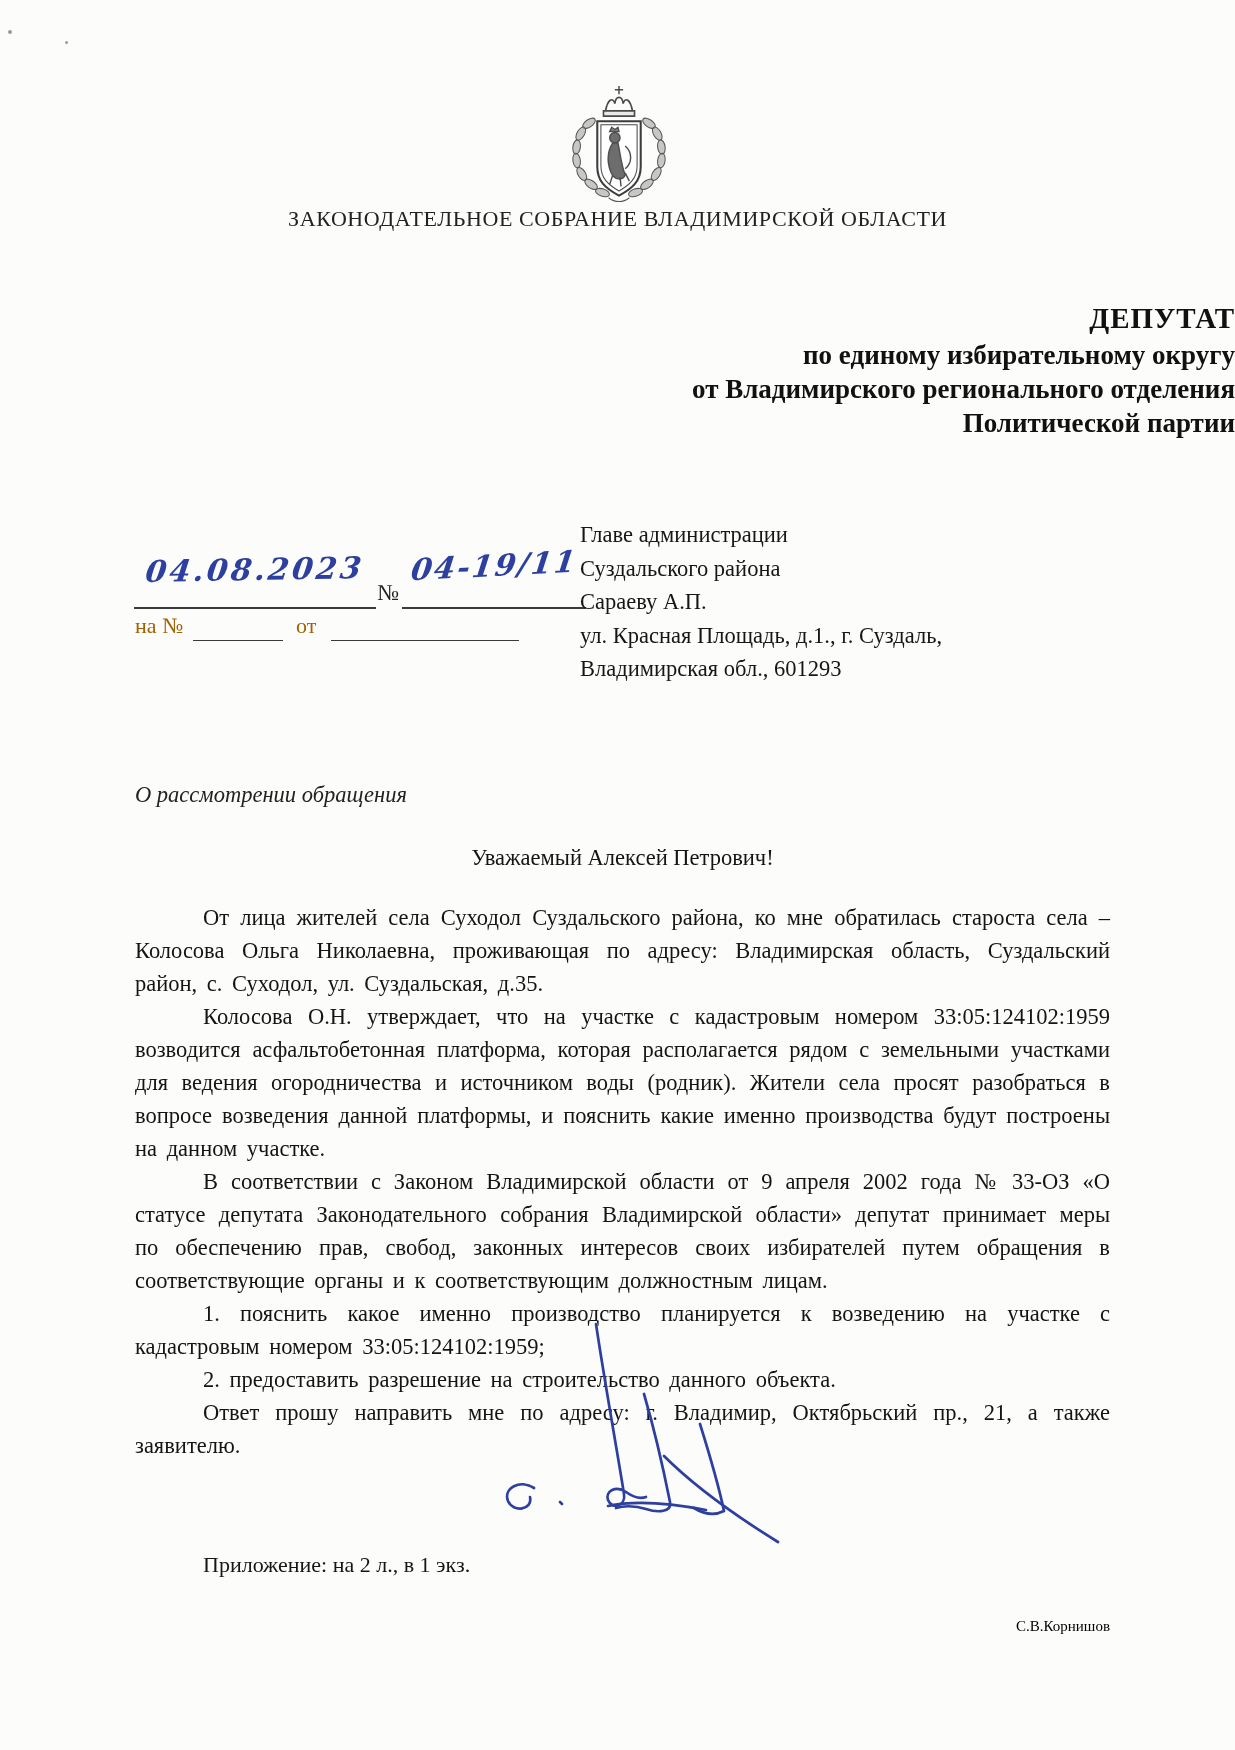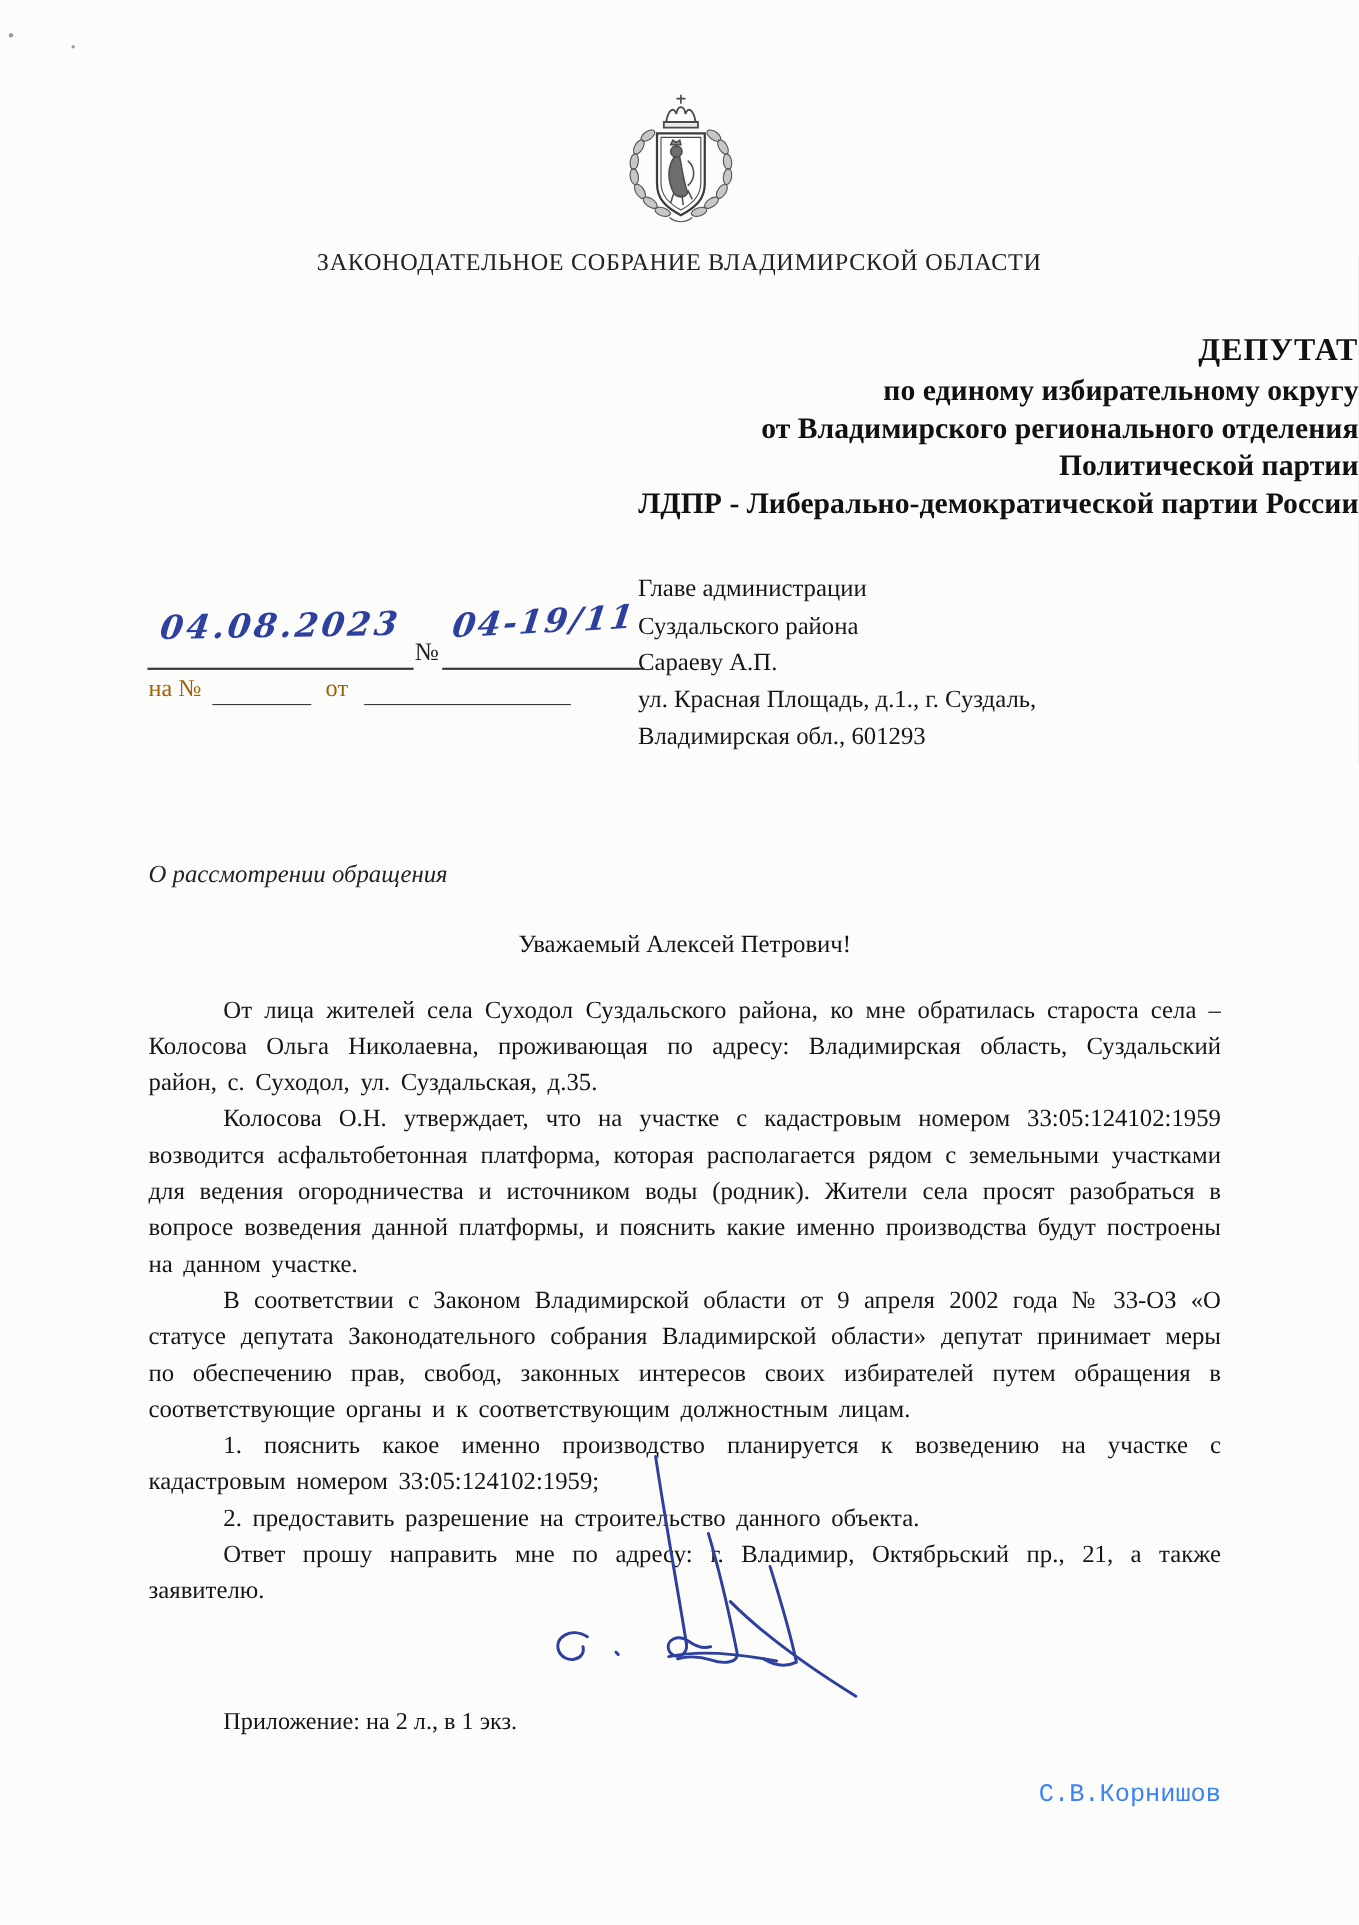--- a/index.html
+++ b/index.html
@@ -10,21 +10,21 @@
     font-family:"Liberation Serif","DejaVu Serif",serif;
     color:#1b1b1b;
     overflow:hidden;
   }
   .speck{position:absolute;background:#9a9a9a;border-radius:50%;}
   
   .arms{position:absolute;left:545px;top:84px;width:148px;height:122px;}
   
   .org-header{
     position:absolute;left:0;top:206px;width:1235px;
-    text-align:center;font-size:22px;letter-spacing:.6px;color:#222;margin-top:19px;
+    text-align:center;font-size:22px;letter-spacing:.6px;color:#222;
   }
   
   .letterhead{
     position:absolute;left:0;top:300px;width:1235px;
     text-align:right;font-weight:bold;color:#111;
   }
   .letterhead .t0{font-size:29px;letter-spacing:1px;line-height:36px;margin-bottom:2px;}
   .letterhead .t{font-size:27px;line-height:34px;}
   
   .hw{color:#2d3f9f;font-style:italic;font-weight:bold;font-family:"DejaVu Serif",serif;}
@@ -46,21 +46,21 @@
   
   .salutation{position:absolute;left:135px;top:845px;width:975px;text-align:center;font-size:22.5px;color:#141414;}
   
   .body-text{position:absolute;left:135px;top:901px;width:975px;font-size:22.5px;line-height:33px;text-align:justify;word-spacing:4px;color:#141414;}
   .body-text p{margin:0;text-indent:68px;}
   
   .attachment{position:absolute;left:135px;top:1552px;font-size:22px;text-indent:68px;color:#161616;}
   
   .signature{position:absolute;left:468px;top:1316px;width:345px;height:235px;}
   
-  .signer{position:absolute;left:135px;top:1618px;width:975px;text-align:right;font-size:23px;color:#3b82f6;font-family:Liberation Mono, monospace;}
+  .signer{position:absolute;left:135px;top:1618px;width:975px;text-align:right;font-size:15px;color:#000000;}
 </style>
 </head>
 <body>
 
 <div class="page">
 
   <div class="speck" style="left:8px;top:30px;width:4px;height:4px;"></div>
   <div class="speck" style="left:65px;top:41px;width:3px;height:3px;"></div>
 
   <svg class="arms" viewBox="0 0 130 118">
@@ -102,21 +102,20 @@
     </g>
   </svg>
 
   <div class="org-header">ЗАКОНОДАТЕЛЬНОЕ СОБРАНИЕ ВЛАДИМИРСКОЙ ОБЛАСТИ</div>
 
   <div class="letterhead">
     <div class="t0">ДЕПУТАТ</div>
     <div class="t">по единому избирательному округу</div>
     <div class="t">от Владимирского регионального отделения</div>
     <div class="t">Политической партии</div>
-    <div class="t">ЛДПР - Либерально-демократической партии России</div>
   </div>
 
   <div class="hw hw-date">04.08.2023</div>
   <div class="num-sign">№</div>
   <div class="hw hw-num">04-19/11</div>
   <div class="uline l1"></div>
   <div class="uline l2"></div>
   <div class="reply-label rl1">на №</div>
   <div class="uline l3"></div>
   <div class="reply-label rl2">от</div>

